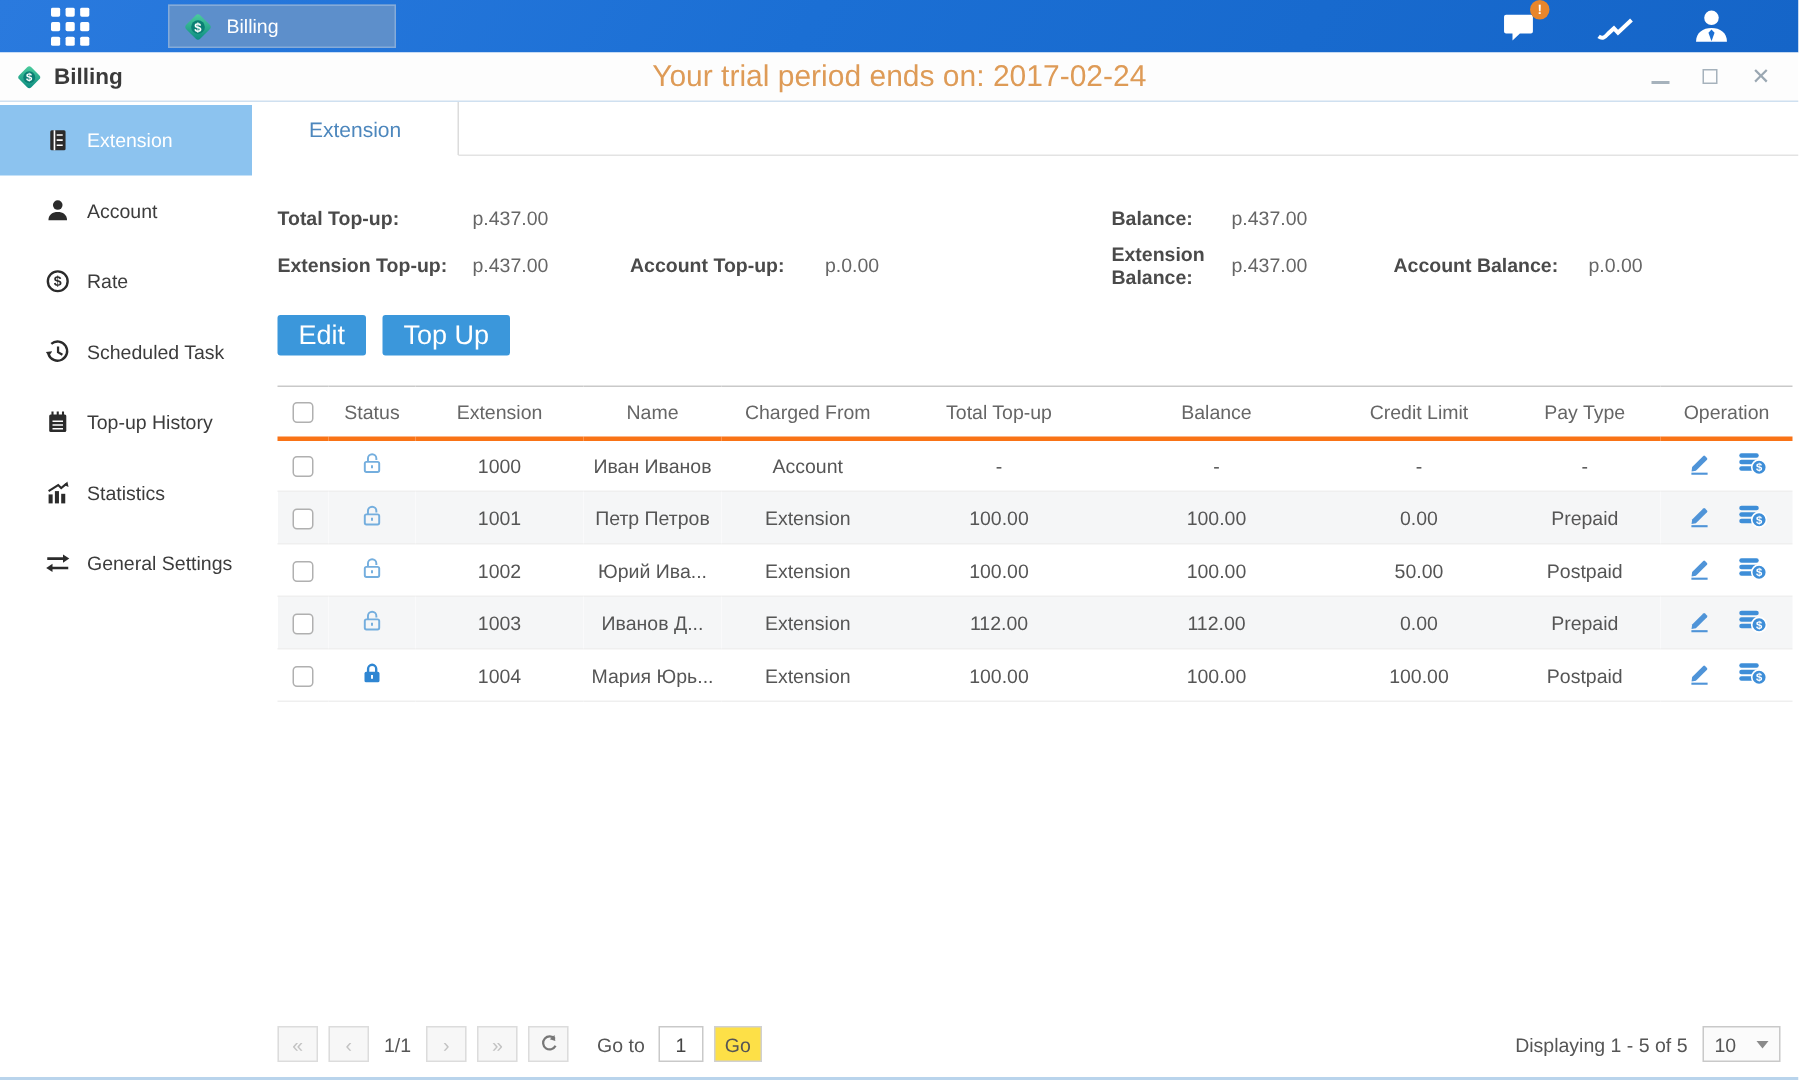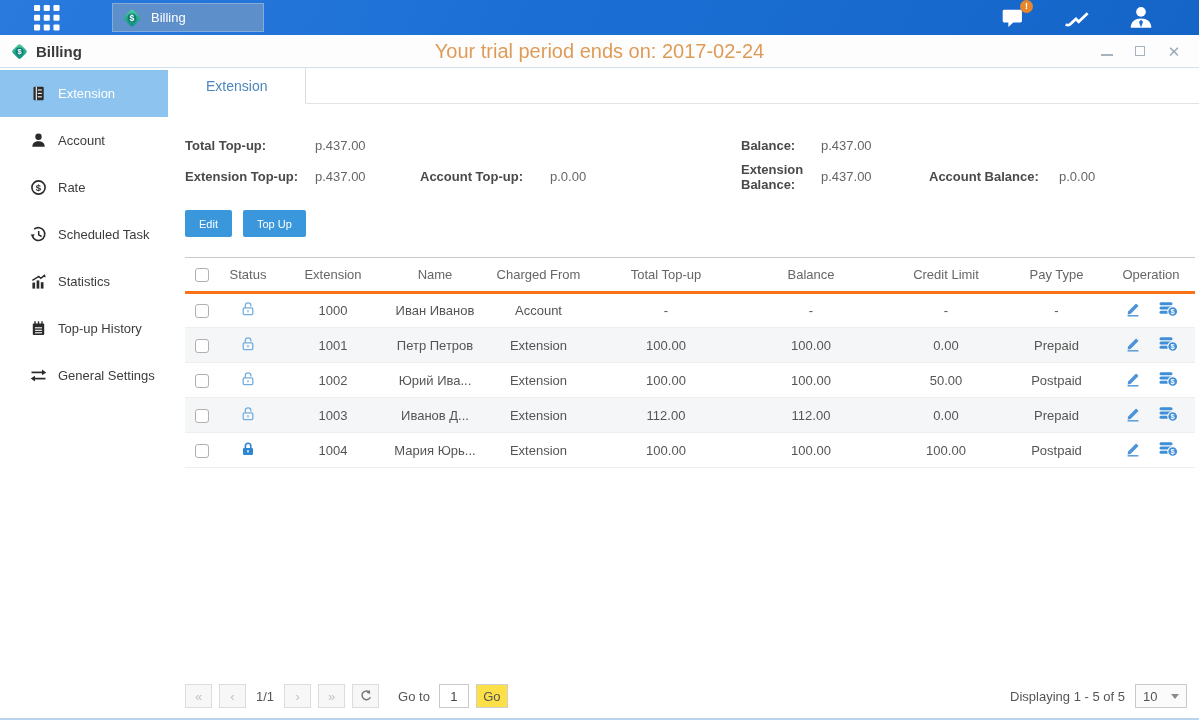--- a/index.html
+++ b/index.html
@@ -43,21 +43,21 @@
   .sum-col { width:508px; flex:0 0 auto; }
   .sum-col.right { flex:1; }
   .sum-row { display:flex; height:31px; align-items:center; }
   .sum-label { font-weight:bold; color:#4a4a4a; }
   .sum-val { color:#666; }
   .sum-col .c1 { width:130px; } .sum-col .c2 { width:105px; } .sum-col .c3 { width:130px; }
   .sum-col.right .c1 { width:128px;padding-left:48px; } .sum-col.right .c2 { width:108px; } .sum-col.right .c3 { width:130px; }
 
   
   .actions { margin:18px 0 0 17px; display:flex; gap:11px; }
-  .btn-blue { background:#3b97db; color:#fff; border:none; font-size:11px; font-family:inherit; height:27px; padding:0 14px; border-radius:2px; }
+  .btn-blue { background:#3b97db; color:#fff; border:none; font-size:18px; font-family:inherit; height:27px; padding:0 14px; border-radius:2px; }
 
   
   .tbl-wrap { margin:20px 12px 0 17px; }
   table { border-collapse:collapse; table-layout:fixed; width:1010px; }
   col.c-sel{width:34px} col.c-status{width:58px} col.c-ext{width:112px} col.c-name{width:92px} col.c-from{width:115px}
   col.c-topup{width:140px} col.c-bal{width:150px} col.c-credit{width:120px} col.c-pay{width:101px} col.c-op{width:88px}
   thead th { height:35px; font-weight:normal; color:#666; font-size:13px; border-top:1px solid #c9c9c9; border-bottom:3px solid #f97316; text-align:center; }
   tbody td { height:35px; color:#555; font-size:13px; text-align:center; border-bottom:1px solid #efefef; overflow:hidden; white-space:nowrap; }
   tbody tr:nth-child(even) { background:#f5f6f7; }
   .chk { display:inline-block; width:14px; height:14px; border:1px solid #b0b0b0; border-radius:3px; background:#fff; vertical-align:middle; }
@@ -201,45 +201,45 @@
       <div class="side-item">
         <svg class="sicon" viewBox="0 0 17 17">
           <path d="M4.2 3.2a6.4 6.4 0 1 1-1.9 6.9" fill="none" stroke="currentColor" stroke-width="1.6"></path>
           <polygon points="0.6,8.6 4.8,8.2 2.6,11.6" fill="currentColor"></polygon>
           <path d="M8.7 5v3.8l2.9 1.7" fill="none" stroke="currentColor" stroke-width="1.5"></path>
         </svg>
         <span>Scheduled Task</span>
       </div>
       <div class="side-item">
         <svg class="sicon" viewBox="0 0 17 17">
-          <g fill="currentColor">
-              <rect x="2.4" y="9.6" width="2.7" height="6"></rect>
-              <rect x="6.6" y="7.4" width="2.7" height="8.2"></rect>
-              <rect x="10.8" y="9.2" width="2.7" height="6.4"></rect>
-            </g>
-          <path d="M2.4 7.4 8.8 3.4l2 2 3.4-2.8" fill="none" stroke="currentColor" stroke-width="1.4"></path>
-          <polygon points="14.9,1 15.7,4.6 12.6,3.4" fill="currentColor"></polygon>
-        </svg>
-        <span>Statistics</span>
-      </div>
-      <div class="side-item">
-        <svg class="sicon" viewBox="0 0 17 17">
           <rect x="2.8" y="3.4" width="11.4" height="11.6" rx="1" fill="currentColor"></rect>
           <g stroke="currentColor" stroke-width="1.4">
               <line x1="5" y1="1.3" x2="5" y2="4.2"></line>
               <line x1="8.5" y1="1.3" x2="8.5" y2="4.2"></line>
               <line x1="12" y1="1.3" x2="12" y2="4.2"></line>
             </g>
           <g stroke="#fff" stroke-width="1.1">
               <line x1="5" y1="7.8" x2="12" y2="7.8"></line>
               <line x1="5" y1="10.3" x2="12" y2="10.3"></line>
               <line x1="5" y1="12.8" x2="12" y2="12.8"></line>
             </g>
         </svg>
         <span>Top-up History</span>
+      </div>
+      <div class="side-item">
+        <svg class="sicon" viewBox="0 0 17 17">
+          <g fill="currentColor">
+              <rect x="2.4" y="9.6" width="2.7" height="6"></rect>
+              <rect x="6.6" y="7.4" width="2.7" height="8.2"></rect>
+              <rect x="10.8" y="9.2" width="2.7" height="6.4"></rect>
+            </g>
+          <path d="M2.4 7.4 8.8 3.4l2 2 3.4-2.8" fill="none" stroke="currentColor" stroke-width="1.4"></path>
+          <polygon points="14.9,1 15.7,4.6 12.6,3.4" fill="currentColor"></polygon>
+        </svg>
+        <span>Statistics</span>
       </div>
       <div class="side-item">
         <svg class="sicon" viewBox="0 0 17 17">
           <g stroke="currentColor" stroke-width="1.7">
               <line x1="1.5" y1="5.4" x2="12.4" y2="5.4"></line>
               <line x1="4.6" y1="11.6" x2="15.5" y2="11.6"></line>
             </g>
           <polygon points="12,2.6 16.2,5.4 12,8.2" fill="currentColor"></polygon>
           <polygon points="5,8.8 0.8,11.6 5,14.4" fill="currentColor"></polygon>
         </svg>

